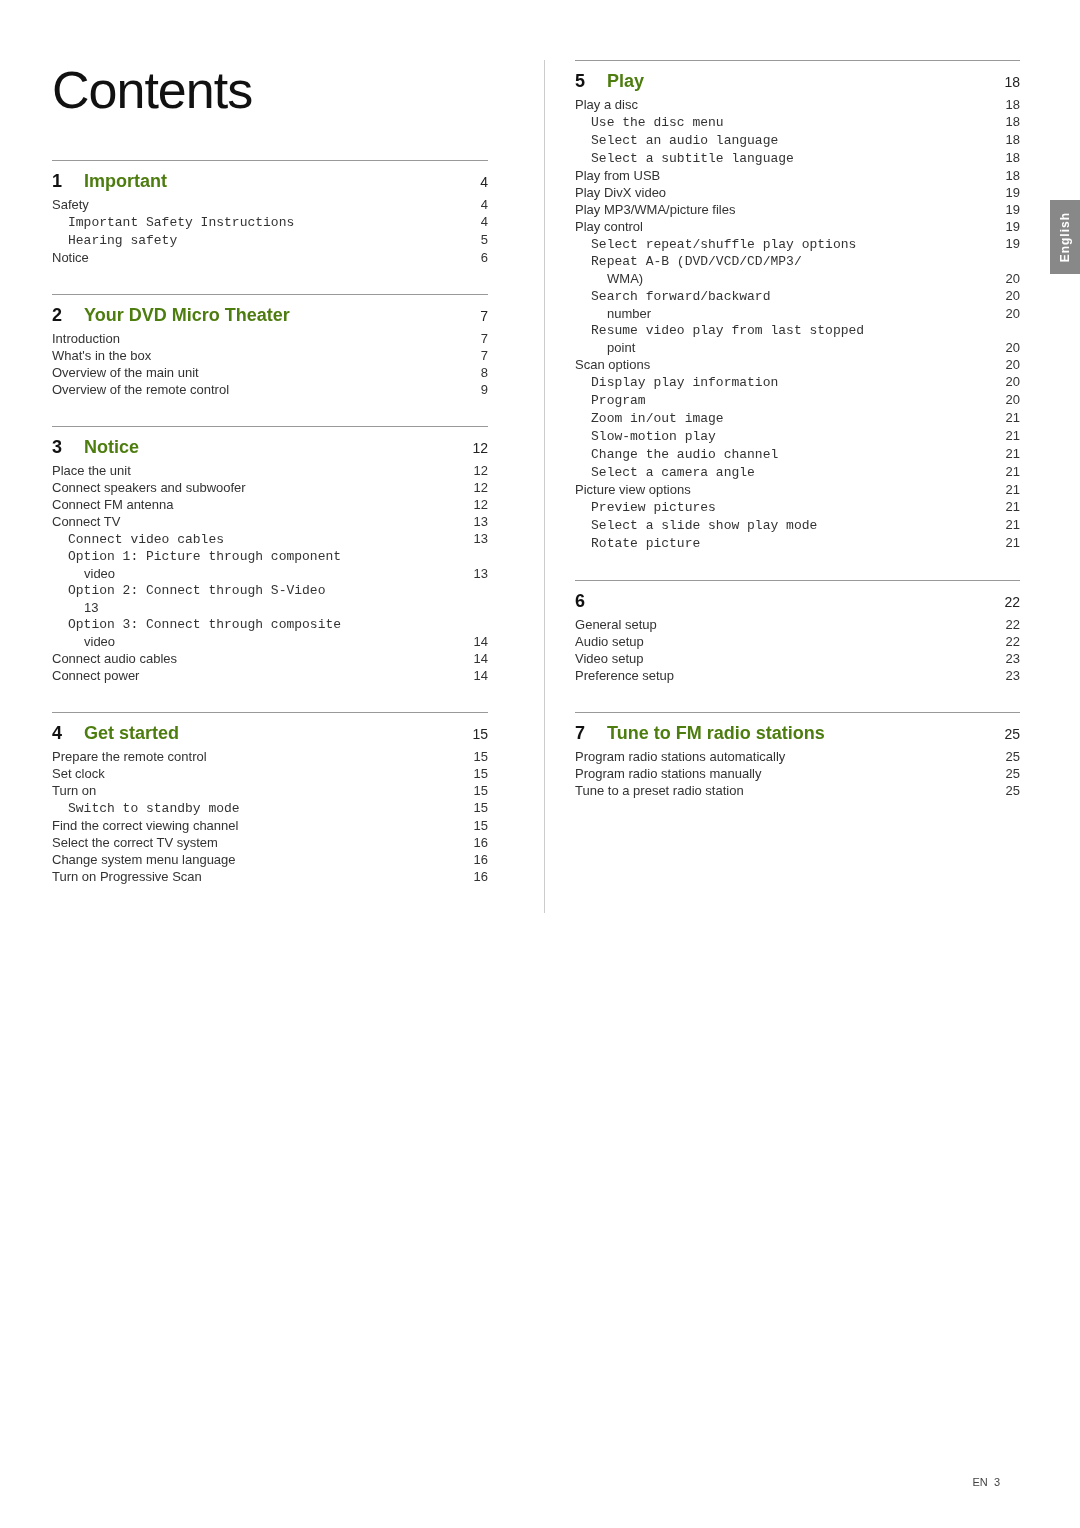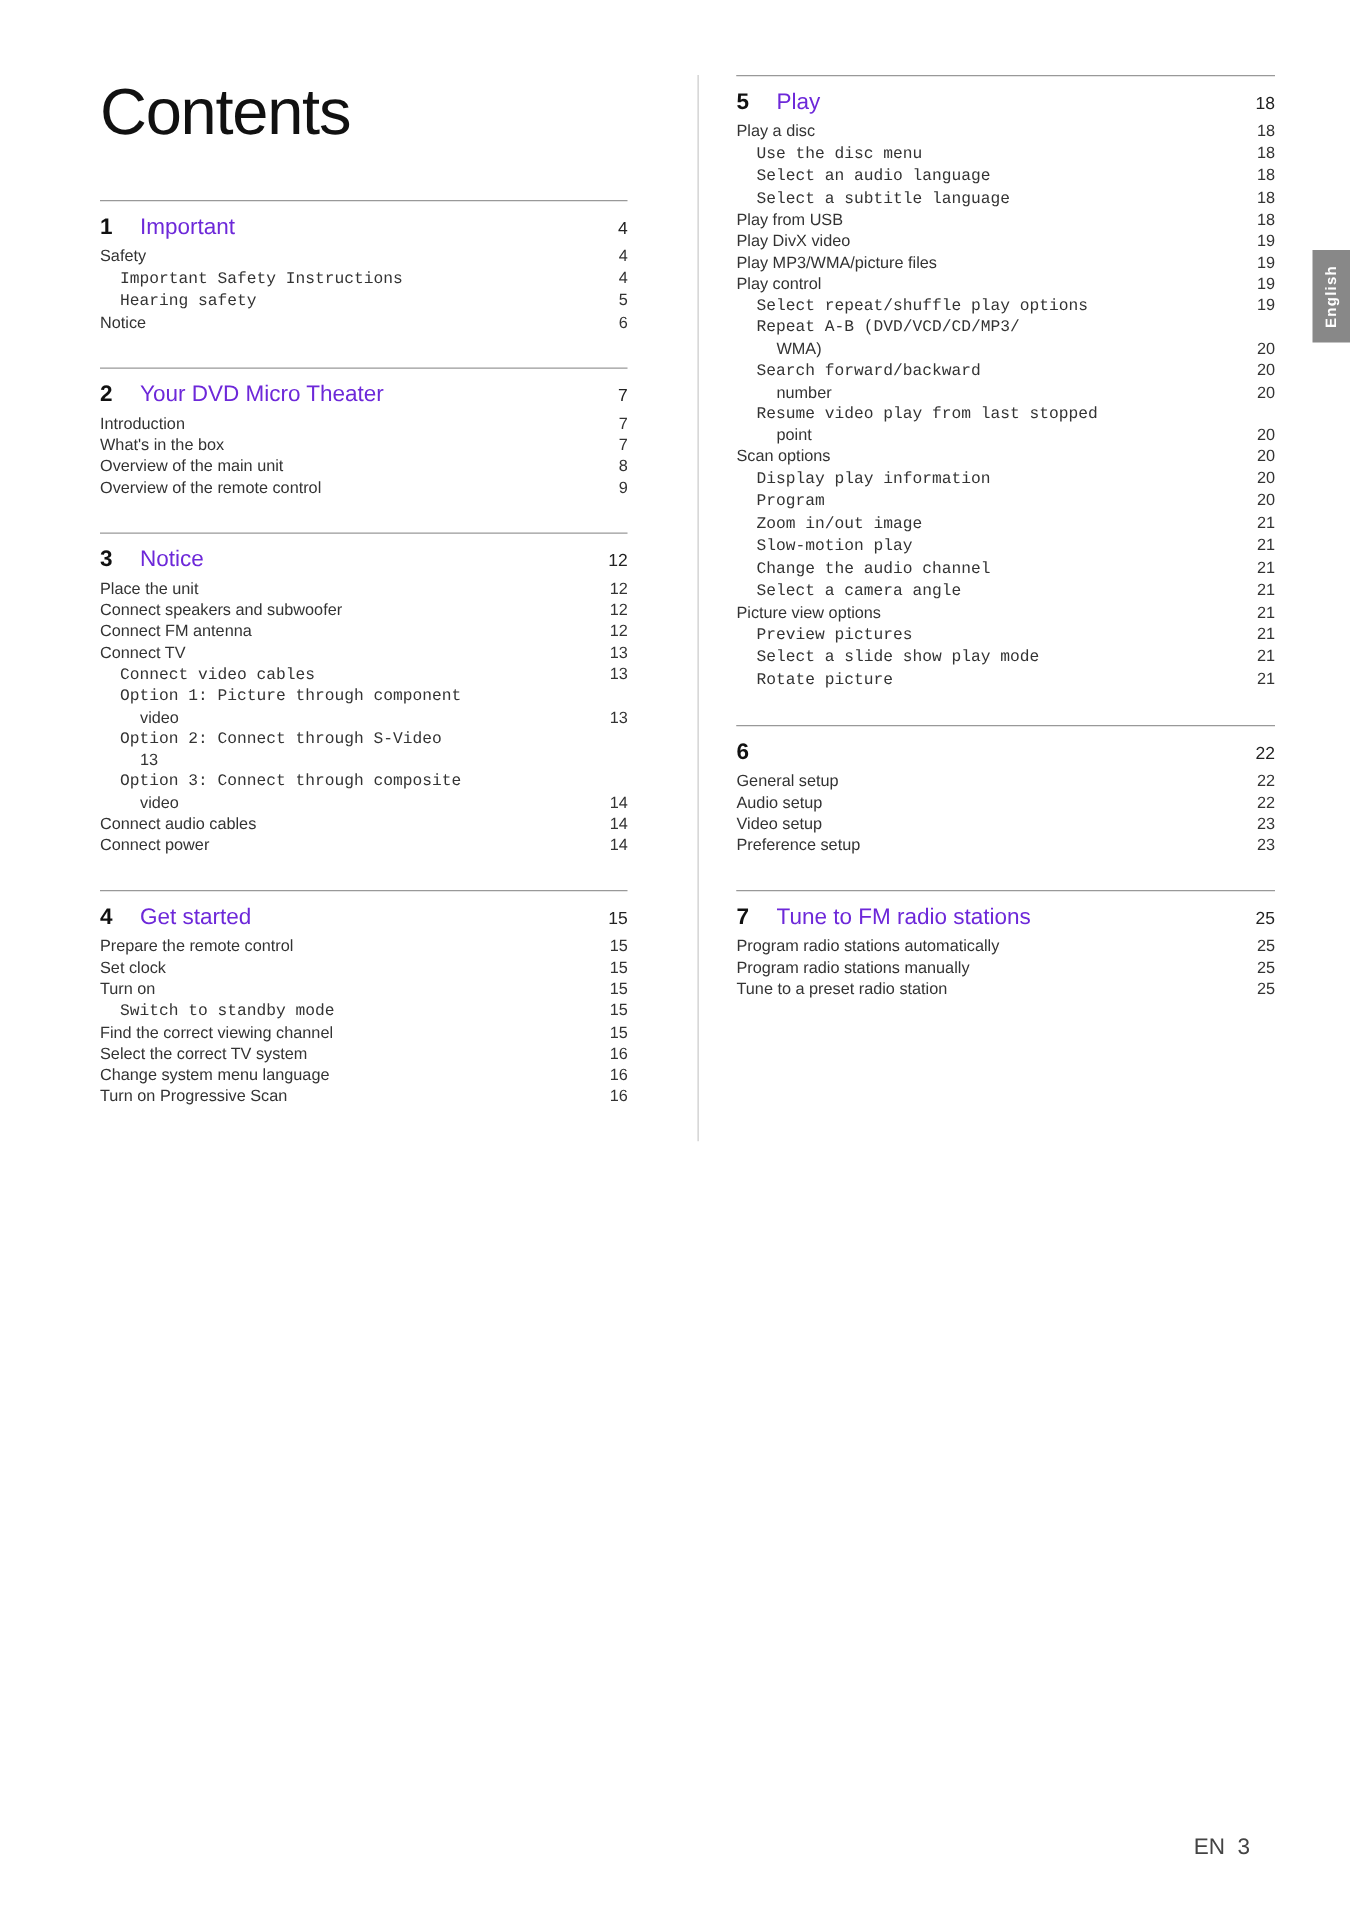--- a/index.html
+++ b/index.html
@@ -6,21 +6,21 @@
     body {
       background: #fff;
       font-family: Arial, Helvetica, sans-serif;
       font-size: 13px;
       color: #222;
       width: 1080px;
       min-height: 1528px;
       position: relative;
     }
     .page {
-      padding: 60px 60px 60px 80px;
+      padding: 60px 60px 60px 52px;
       display: flex;
       flex-direction: row;
       gap: 16px;
     }
     .left-col {
       width: 480px;
       padding-right: 40px;
     }
     .right-col {
       width: 480px;
@@ -49,22 +49,22 @@
       margin-bottom: 4px;
     }
     .section-number {
       font-size: 18px;
       font-weight: bold;
       color: #111;
       min-width: 24px;
     }
     .section-title {
       font-size: 18px;
-      font-weight: normal;
-      color: #6d28d9;
+      font-weight: bold;
+      color: #4d7c0f;
       flex: 1;
       padding-left: 8px;
     }
     .section-page {
       font-size: 14px;
       color: #222;
       min-width: 30px;
       text-align: right;
     }
     .toc-row {
@@ -110,21 +110,21 @@
       font-size: 12px;
       font-weight: bold;
       letter-spacing: 1px;
       transform: rotate(180deg);
     }
     
     .footer {
       position: absolute;
       bottom: 40px;
       right: 80px;
-      font-size: 18px;
+      font-size: 11px;
       color: #444;
     }
   </style>
 </head>
 <body>
 
 <div class="page">
 
   <div class="left-col">
     <h1 class="page-title">Contents</h1>

